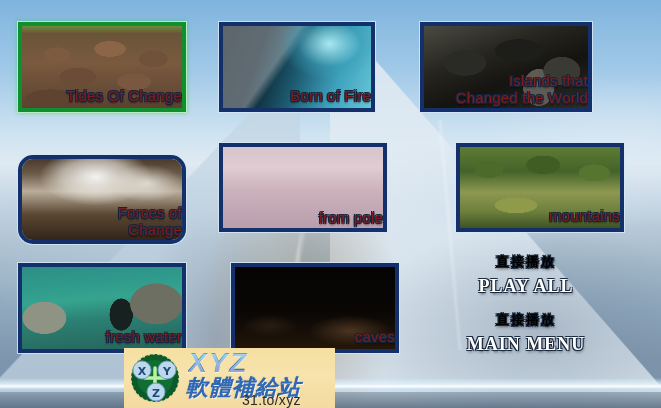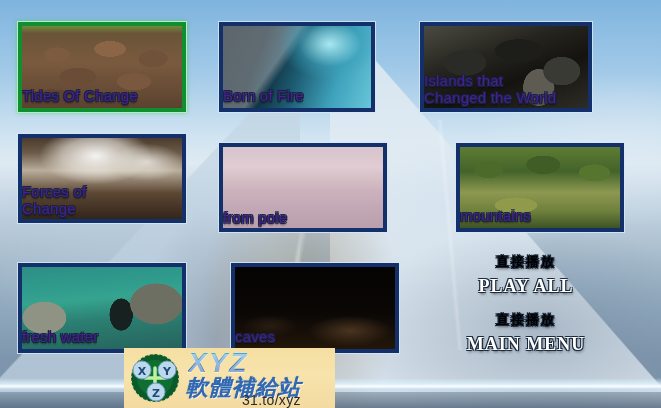--- a/index.html
+++ b/index.html
@@ -88,22 +88,22 @@
     border-color: #0f8f2e;
     box-shadow: 0 0 0 1px #b9ecc3, 0 0 4px 1px rgba(40,200,80,.55);
   }
   .tile-thumb {
     position: absolute;
     left: 0; top: 0; right: 0; bottom: 0;
   }
   .tile-label {
     position: absolute;
     left: 0; right: 0; bottom: 4px;
-    text-align: left;
-    color: #4c1d95;
+    text-align: right;
+    color: #7f1d1d;
     font-family: "Liberation Sans", sans-serif;
     font-size: 15px;
     font-weight: 400;
     line-height: 17px;
     letter-spacing: .2px;
     text-shadow:
       -1px -1px 0 #16233d, 1px -1px 0 #16233d,
       -1px  1px 0 #16233d, 1px  1px 0 #16233d,
        0   2px 2px rgba(0,0,0,.65);
   }
@@ -268,21 +268,21 @@
   </div>
 
   <div class="tile" id="tile-2" style="left: 420px; top: 22px; width: 172px; height: 90px;">
     <div class="tile-thumb art-islands"></div>
     <div class="tile-label two-line">
       <div>Islands that</div>
       <div>Changed the World</div>
     </div>
   </div>
 
-  <div class="tile" id="tile-3" style="left: 18px; top: 134px; width: 168px; height: 89px;">
+  <div class="tile" id="tile-3" style="left: 18px; top: 155px; width: 168px; height: 89px; border-radius: 15px;">
     <div class="tile-thumb art-forces"></div>
     <div class="tile-label two-line">
       <div>Forces of</div>
       <div>Change</div>
     </div>
   </div>
 
   <div class="tile" id="tile-4" style="left: 219px; top: 143px; width: 168px; height: 89px;">
     <div class="tile-thumb art-poles"></div>
     <div class="tile-label two-line">

